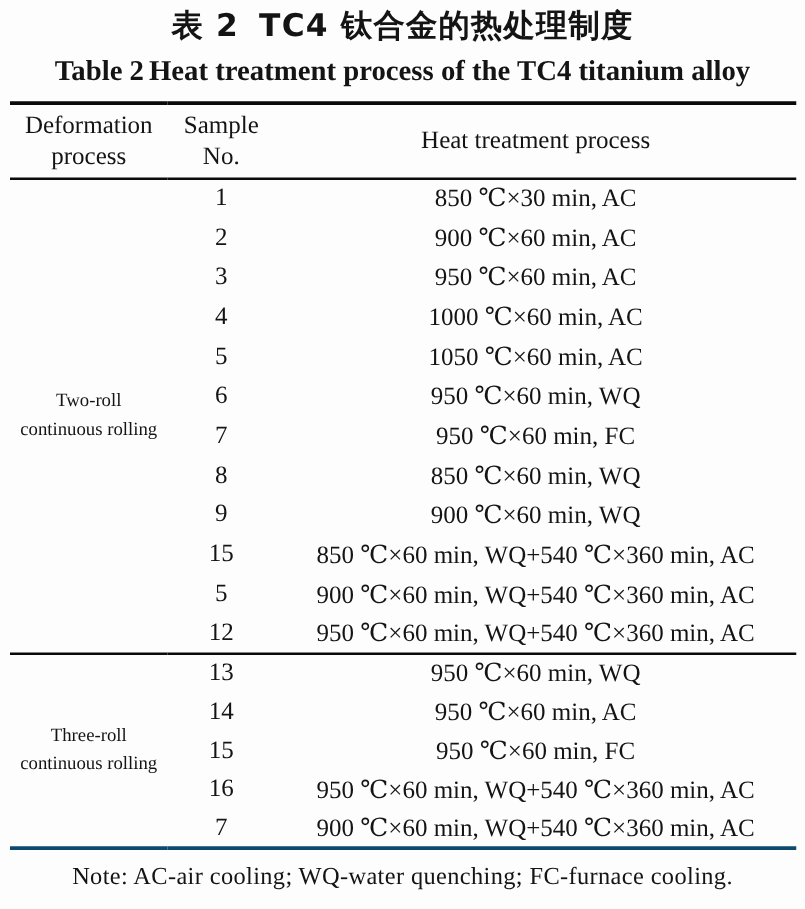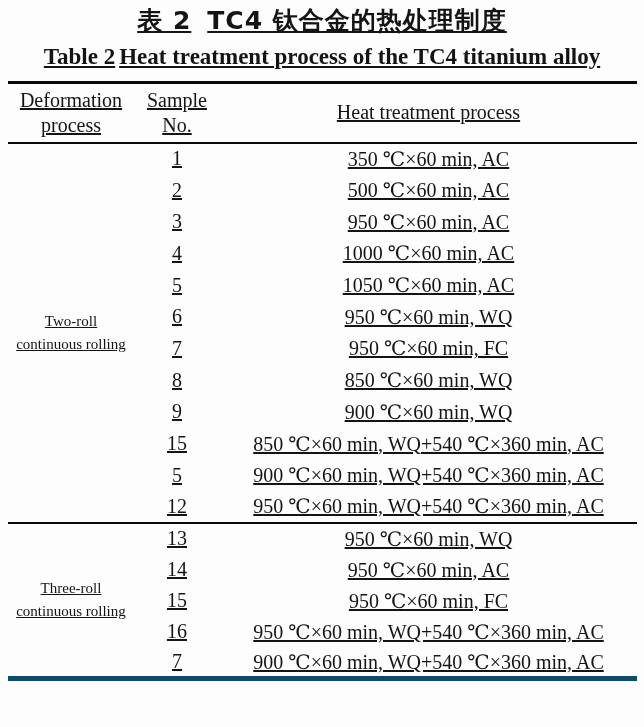--- a/index.html
+++ b/index.html
@@ -12,21 +12,20 @@
     background: #fdfdfd;
     color: #141414;
     font-family: "Liberation Serif", "DejaVu Serif", "DejaVu Sans", serif;
     overflow: hidden;
   }
   .page {
     width: 644px;
     height: 727px;
     box-sizing: border-box;
     padding-top: 5px;
-    text-decoration: underline;
   }
   .title-zh {
     text-align: center;
     font-weight: bold;
     font-size: 25px;
     line-height: 32px;
     letter-spacing: 1px;
     font-family: "DejaVu Sans", "Liberation Sans", sans-serif;
   }
   .title-zh .tgap { margin-left: 16px; }
@@ -37,21 +36,21 @@
     line-height: 30px;
     margin-top: 5px;
   }
   .title-en .tgap { margin-left: 4px; }
   table.tbl {
     border-collapse: collapse;
     table-layout: fixed;
     width: 629px;
     margin: 9px 0 0 8px;
     border-top: 3px solid #0a0a0a;
-    border-bottom: 5px solid #0c4a6e;
+    border-bottom: 3px solid #0c4a6e;
   }
   thead tr { height: 60px; }
   thead th {
     font-weight: normal;
     font-size: 20px;
     line-height: 1.25;
     vertical-align: middle;
     text-align: center;
     padding: 0 6px;
     border-bottom: 2px solid #0a0a0a;
@@ -103,25 +102,25 @@
         <th>Deformation process</th>
         <th>Sample No.</th>
         <th>Heat treatment process</th>
       </tr>
     </thead>
 
     <tbody class="grp1">
       <tr>
         <td class="glabel" rowspan="12">Two-roll continuous rolling</td>
         <td>1</td>
-        <td>350 ℃×60 min, AC</td>
+        <td>850 ℃×30 min, AC</td>
       </tr>
       <tr>
         <td>2</td>
-        <td>500 ℃×60 min, AC</td>
+        <td>900 ℃×60 min, AC</td>
       </tr>
       <tr>
         <td>3</td>
         <td>950 ℃×60 min, AC</td>
       </tr>
       <tr>
         <td>4</td>
         <td>1000 ℃×60 min, AC</td>
       </tr>
       <tr>
@@ -176,14 +175,15 @@
         <td>16</td>
         <td>950 ℃×60 min, WQ+540 ℃×360 min, AC</td>
       </tr>
       <tr>
         <td>7</td>
         <td>900 ℃×60 min, WQ+540 ℃×360 min, AC</td>
       </tr>
     </tbody>
   </table>
 
+  <div class="note">Note: AC-air cooling; WQ-water quenching; FC-furnace cooling.</div>
 
 </div>
 
 </body></html>

